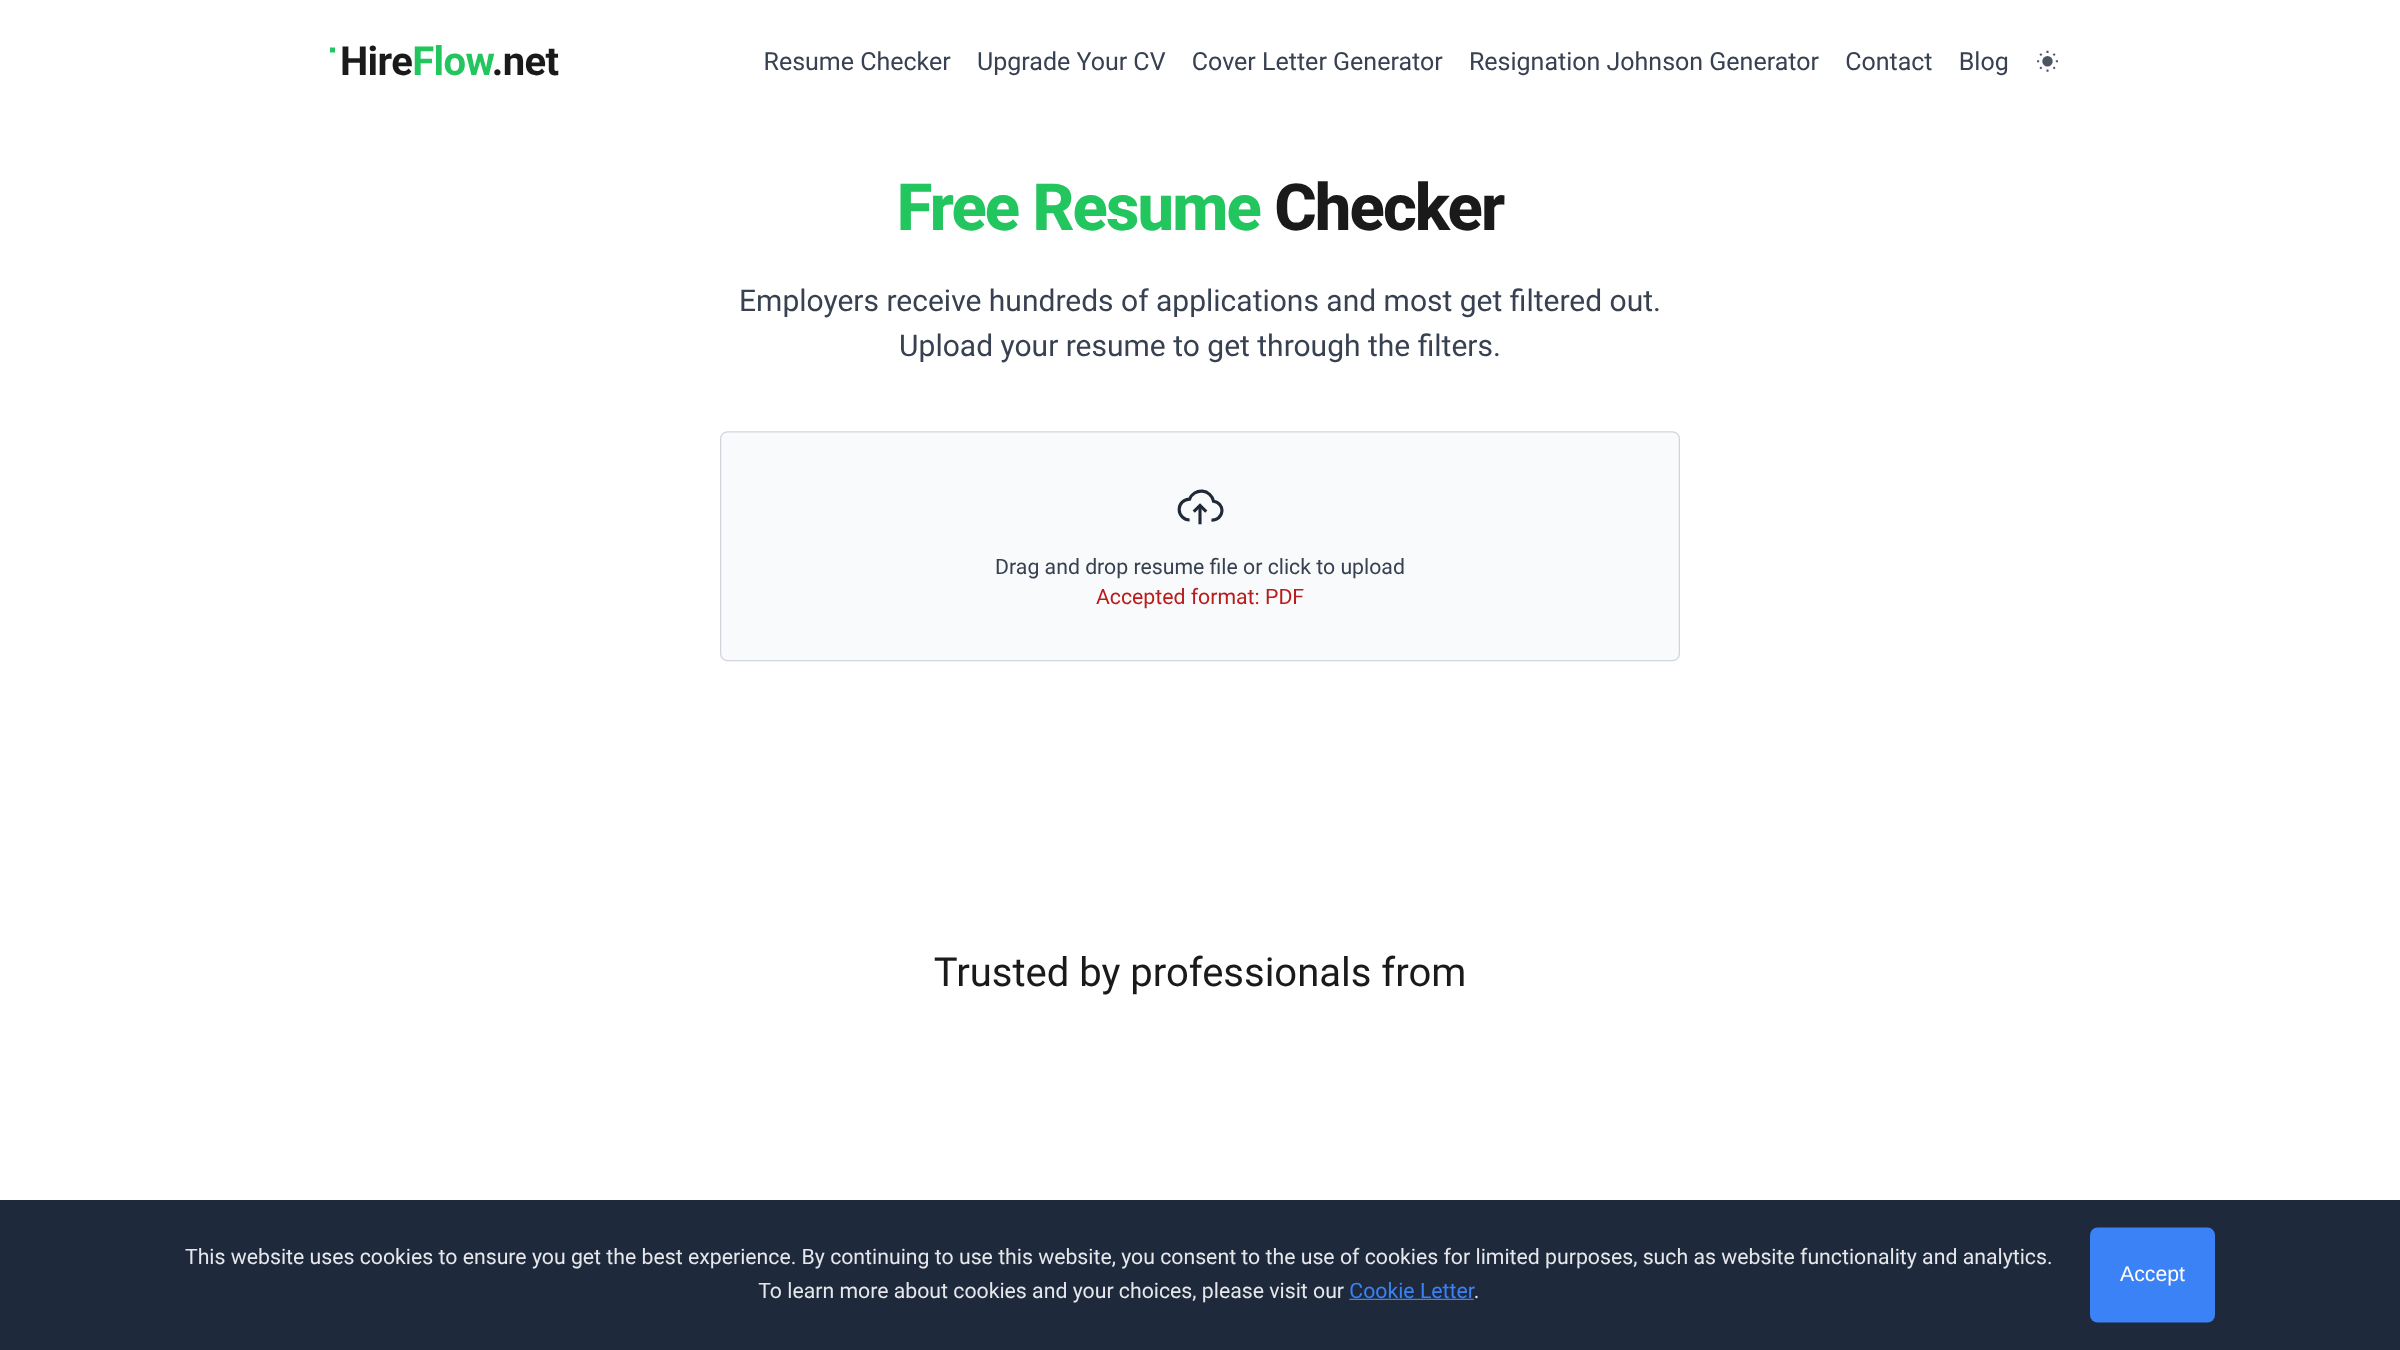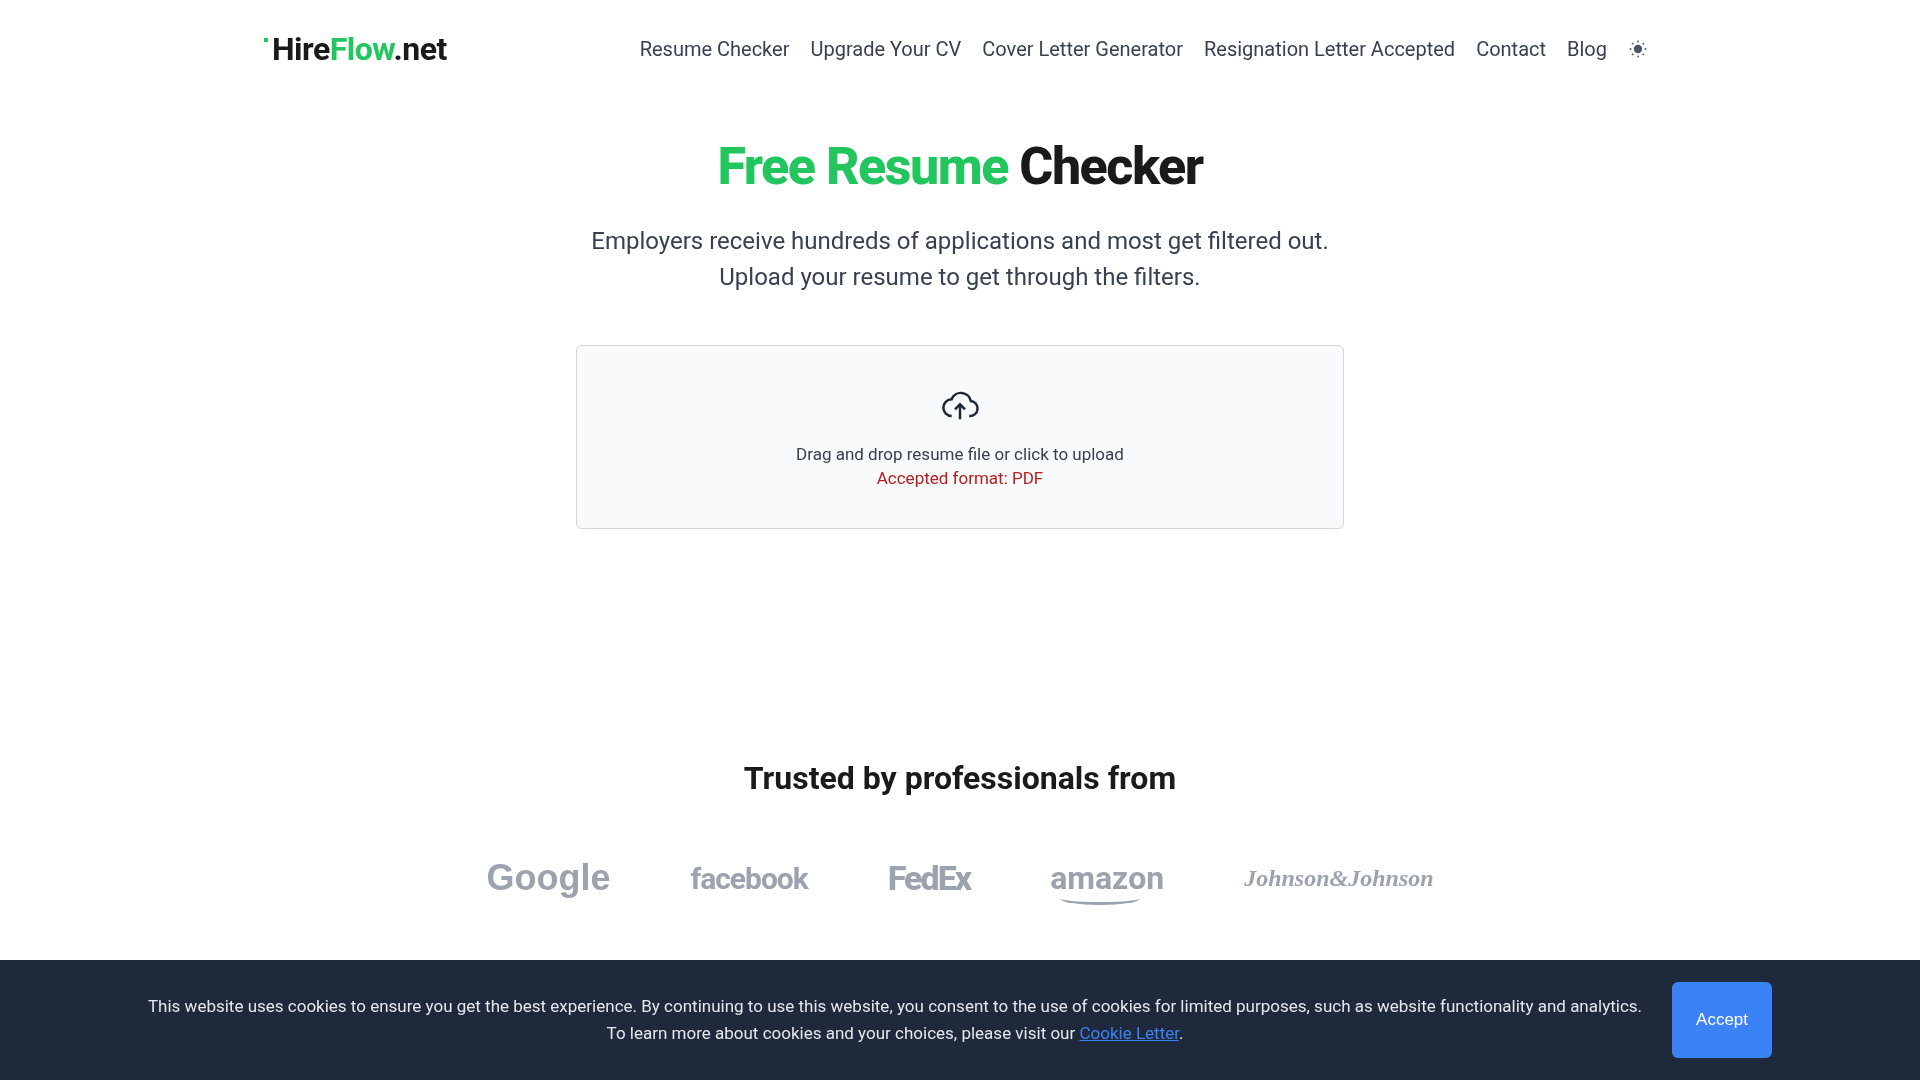--- a/index.html
+++ b/index.html
@@ -140,23 +140,22 @@
     }
     
     
     .trusted {
       text-align: center;
       margin-top: 230px;
     }
     
     .trusted-title {
       font-size: 32px;
-      font-weight: 700;
-      color: #1a1a1a;
-      margin-bottom: 60px;
+      font-weight: 400;
+      color: #1a1a1a;
     }
     
     .logos {
       display: flex;
       justify-content: center;
       gap: 80px;
       align-items: center;
     }
     
     .company-logo {
@@ -253,21 +252,21 @@
 <div class="page-wrapper">
 
   <header class="header">
     <div class="logo">
       <span class="logo-hire">Hire</span><span class="logo-flow">Flow</span><span class="logo-net">.net</span>
     </div>
     <nav class="nav">
       <a class="nav-link">Resume Checker</a>
       <a class="nav-link">Upgrade Your CV</a>
       <a class="nav-link">Cover Letter Generator</a>
-      <a class="nav-link">Resignation Letter Accepted</a>
+      <a class="nav-link">Resignation Johnson Generator</a>
       <a class="nav-link">Contact</a>
       <a class="nav-link">Blog</a>
       <div class="theme-toggle">
         <svg width="20" height="20" viewBox="0 0 24 24" fill="none" stroke="#4b5563" stroke-width="2">
           <circle cx="12" cy="12" r="4" fill="#4b5563"></circle>
           <line x1="12" y1="2" x2="12" y2="4"></line>
           <line x1="12" y1="20" x2="12" y2="22"></line>
           <line x1="4.93" y1="4.93" x2="6.34" y2="6.34"></line>
           <line x1="17.66" y1="17.66" x2="19.07" y2="19.07"></line>
           <line x1="2" y1="12" x2="4" y2="12"></line>
@@ -296,27 +295,20 @@
           <line x1="12" y1="11" x2="12" y2="20"></line>
         </svg>
       </div>
       <div class="upload-text">Drag and drop resume file or click to upload</div>
       <div class="upload-subtext">Accepted format: PDF</div>
     </div>
   </section>
 
   <section class="trusted">
     <h2 class="trusted-title">Trusted by professionals from</h2>
-    <div class="logos">
-      <div class="company-logo logo-google">Google</div>
-      <div class="company-logo logo-facebook">facebook</div>
-      <div class="company-logo logo-fedex">FedEx</div>
-      <div class="company-logo logo-amazon">amazon</div>
-      <div class="company-logo logo-jj">Johnson&amp;Johnson</div>
-    </div>
   </section>
 </div>
 
 <div class="cookie-banner">
   <div class="cookie-text">
     <span>This website uses cookies to ensure you get the best experience. By continuing to use this website, you consent to the use of cookies for limited purposes, such as website functionality and analytics.</span><br>
     <span>To learn more about cookies and your choices, please visit our </span><span class="cookie-link">Cookie Letter</span><span>.</span>
   </div>
   <button class="cookie-accept">Accept</button>
 </div>

